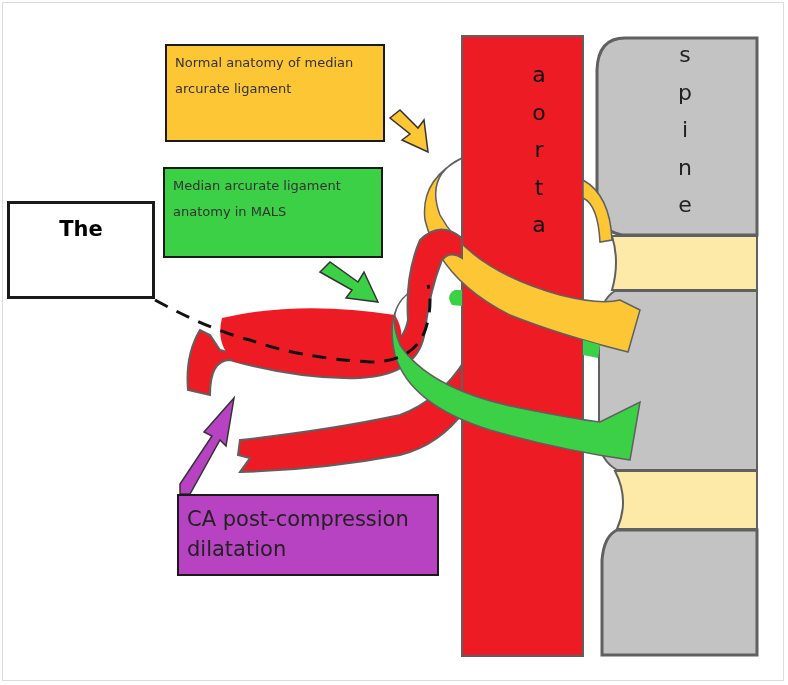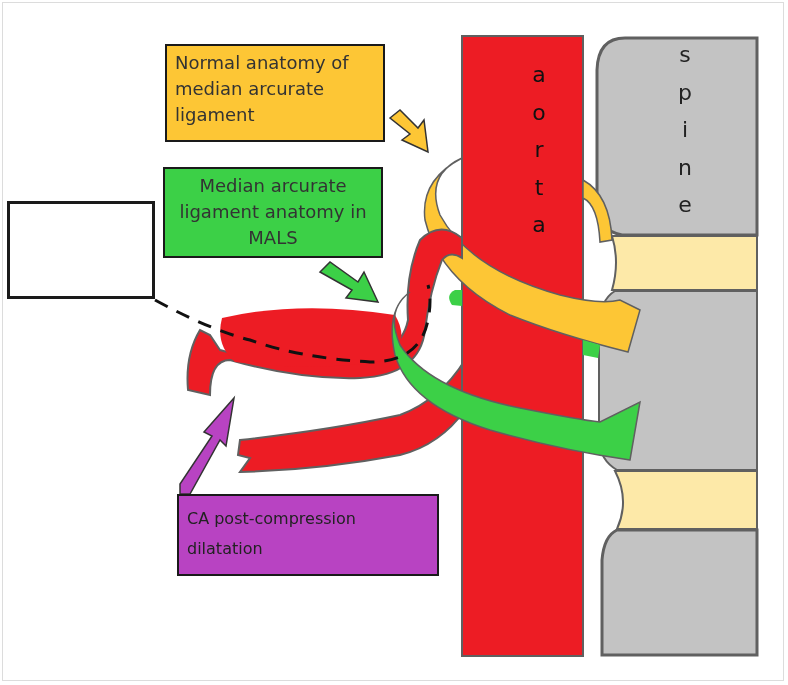--- a/index.html
+++ b/index.html
@@ -1,23 +1,23 @@
 <!DOCTYPE html>
 <html><head>
 <meta charset="utf-8">
 <style>
   html, body { margin: 0; padding: 0; background: #ffffff; }
   body { width: 788px; height: 685px; position: relative; overflow: hidden; font-family: "DejaVu Sans", sans-serif; }
   .frame { position: absolute; left: 2px; top: 2px; width: 782px; height: 679px; border: 1px solid #dcdcdc; box-sizing: border-box; }
   svg.diagram { position: absolute; left: 0; top: 0; }
-  .label-box { position: absolute; box-sizing: border-box; border: 2px solid #1a1a1a; color: #333; font-size: 18px; line-height: 26px; padding: 4px 8px; }
+  .label-box { position: absolute; box-sizing: border-box; border: 2px solid #1a1a1a; color: #333; font-size: 13px; line-height: 26px; padding: 4px 8px; }
   .box-normal { left: 165px; top: 44px; width: 220px; height: 98px; background: #fdc635; }
-  .box-mals { left: 163px; top: 167px; width: 220px; height: 91px; background: #3cd047; text-align: center; }
+  .box-mals { left: 163px; top: 167px; width: 220px; height: 91px; background: #3cd047; }
   .box-hook { left: 7px; top: 201px; width: 148px; height: 98px; background: #ffffff; border-width: 3px; color: #000; font-weight: bold; font-size: 21px; line-height: 31px; text-align: center; padding-top: 10px; }
-  .box-ca { left: 177px; top: 494px; width: 262px; height: 82px; background: #b843c2; color: #222; font-size: 16px; line-height: 30px; padding-top: 8px; }
+  .box-ca { left: 177px; top: 494px; width: 262px; height: 82px; background: #b843c2; color: #222; font-size: 21px; line-height: 30px; padding-top: 8px; }
   .vtext { position: absolute; display: flex; flex-direction: column; align-items: center; color: #111; font-size: 22px; line-height: 37.5px; }
   .aorta-text { left: 524px; top: 56px; width: 30px; }
   .spine-text { left: 665px; top: 36px; width: 40px; color: #222; }
 </style>
 </head>
 <body>
 
 <div class="frame"></div>
 
 <svg class="diagram" width="788" height="685" viewBox="0 0 788 685">
@@ -67,14 +67,15 @@
   <span>s</span>
   <span>p</span>
   <span>i</span>
   <span>n</span>
   <span>e</span>
 </div>
 
 <div class="label-box box-normal">Normal anatomy of median arcurate ligament</div>
 <div class="label-box box-mals">Median arcurate ligament anatomy in MALS</div>
 <div class="label-box box-hook">
+  <div>The</div>
 </div>
 <div class="label-box box-ca">CA post-compression dilatation</div>
 
 </body></html>

